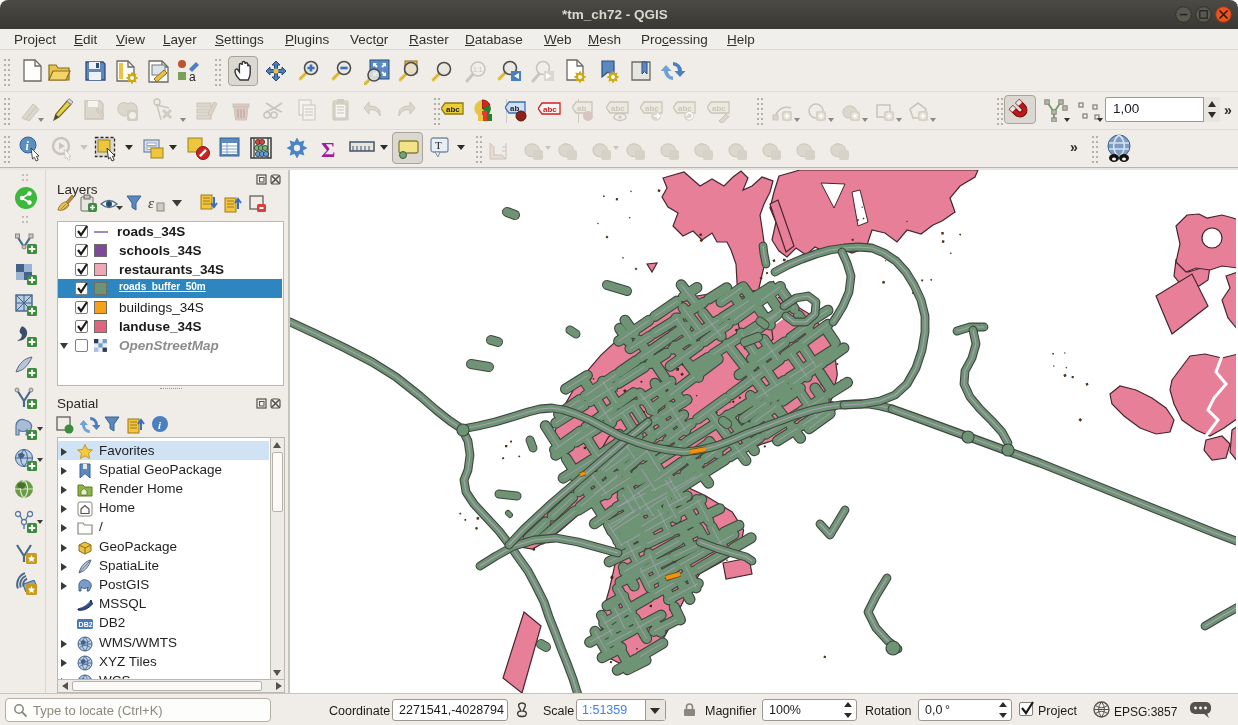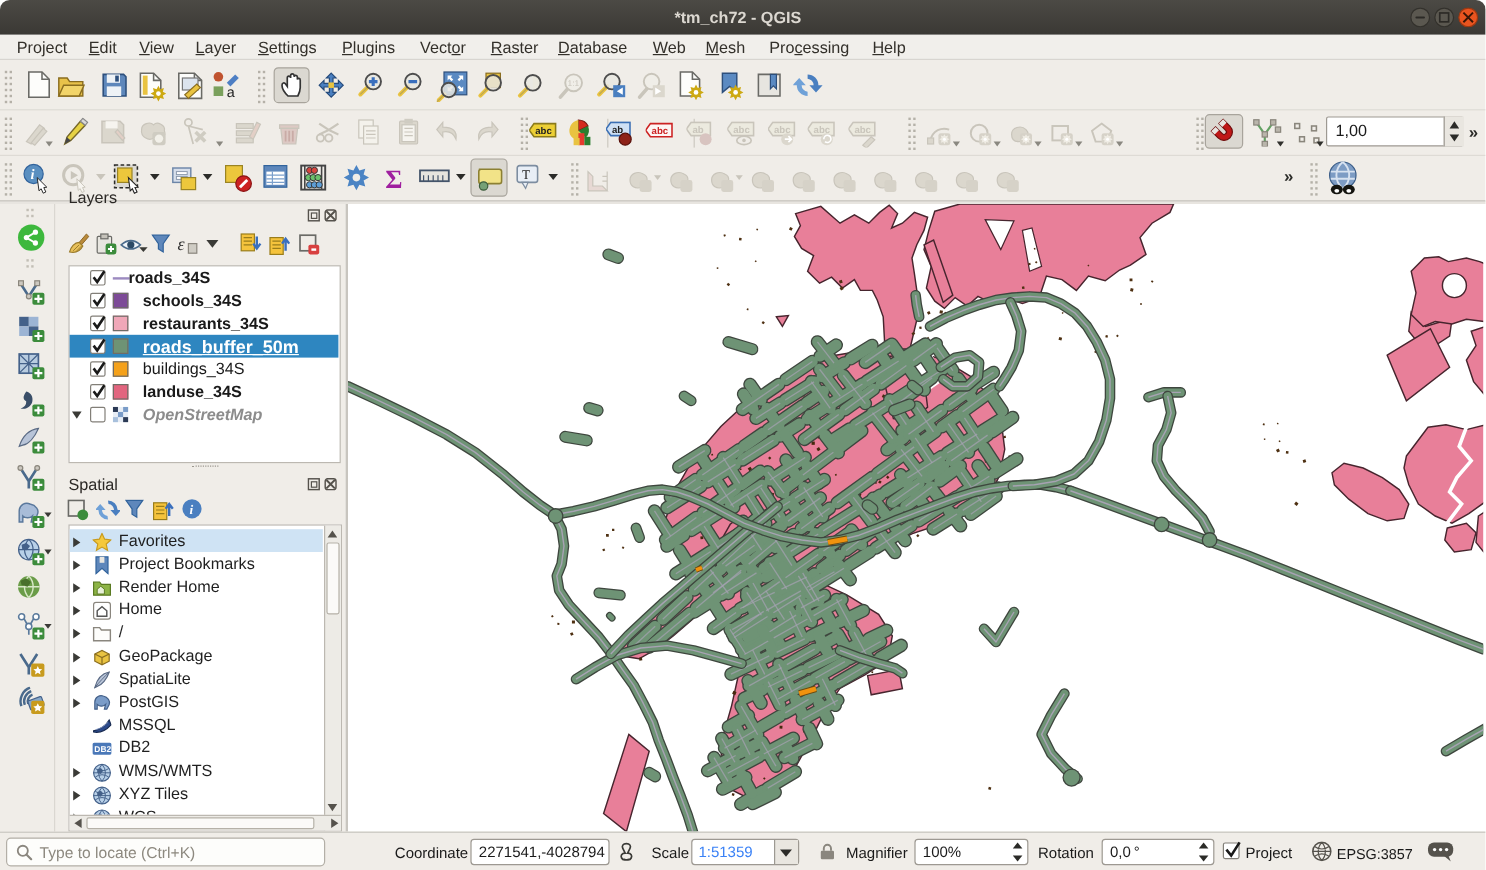--- a/index.html
+++ b/index.html
@@ -687,21 +687,21 @@
     </svg>
     <div style="position:absolute;left:22px;top:174px;width:2px;height:2px;background:#c2beb5"></div>
     <div style="position:absolute;left:26px;top:174px;width:2px;height:2px;background:#c2beb5"></div>
     <div style="position:absolute;left:22px;top:179px;width:2px;height:2px;background:#c2beb5"></div>
     <div style="position:absolute;left:26px;top:179px;width:2px;height:2px;background:#c2beb5"></div>
     <div style="position:absolute;left:22px;top:216px;width:2px;height:2px;background:#c2beb5"></div>
     <div style="position:absolute;left:26px;top:216px;width:2px;height:2px;background:#c2beb5"></div>
     <div style="position:absolute;left:22px;top:221px;width:2px;height:2px;background:#c2beb5"></div>
     <div style="position:absolute;left:26px;top:221px;width:2px;height:2px;background:#c2beb5"></div>
 
-<div class="abs" style="left:57px;top:157px;font-size:13.5px;color:#2b2825">Layers</div>
+<div class="abs" style="left:57px;top:182px;font-size:13.5px;color:#2b2825">Layers</div>
 <svg style="position:absolute;left:256px;top:174px" width="26" height="12" viewBox="0 0 26 12">
       <rect x="1" y="1" width="9" height="9" fill="none" stroke="#55524c" stroke-width="1.2"></rect>
       <rect x="3.5" y="3.5" width="4.5" height="4.5" fill="none" stroke="#55524c" stroke-width="1"></rect>
       <path d="M16,2 l7,7 M23,2 l-7,7" stroke="#55524c" stroke-width="1.6"></path>
       <rect x="15" y="1" width="9" height="9" rx="2" fill="none" stroke="#55524c" stroke-width="1.2"></rect>
     </svg>
 <svg style="position:absolute;left:56px;top:194px" width="20" height="18" viewBox="0 0 20 18">
       <path d="M10,8 L16,1 l2,2 -6,7 z" fill="#b98a3a" stroke="#8a6324" stroke-width="0.8"></path>
       <path d="M2,16 c1,-4 4,-8 8,-8 l3,3 c-2,4 -6,6 -11,5 z" fill="#e8c05a" stroke="#9a7a2a" stroke-width="1"></path>
       <path d="M5,15 l5,-5 M7,16 l5,-5" stroke="#9a7a2a" stroke-width="0.8"></path>
@@ -739,40 +739,40 @@
       <rect x="1" y="1" width="13" height="13" fill="none" stroke="#6a6a66" stroke-width="1.4"></rect>
       <rect x="8" y="9" width="9" height="8" rx="1.5" fill="#d84040"></rect>
       <rect x="10.5" y="12" width="4" height="2" fill="#fff"></rect>
     </svg>
 <div class="abs" style="left:57px;top:221px;width:227px;height:165px;background:#fff;border:1px solid #bcb8b1"></div>
 <div style="position:absolute;left:75px;top:225px;width:13px;height:13px;background:#fff;border:1px solid #827f78;border-radius:2px"></div>
     <svg style="position:absolute;left:75px;top:223px" width="15" height="15" viewBox="0 0 15 15">
       <path d="M3,8 l3,4 L12,3" fill="none" stroke="#1a1a1a" stroke-width="2.2"></path>
     </svg>
     <div style="position:absolute;left:94px;top:231px;width:14px;height:2px;background:#9c8ac0"></div>
-    <div style="position:absolute;left:107px;top:224px;font-size:13.5px;font-weight:bold;color:#1a1a1a">roads_34S</div>
+    <div style="position:absolute;left:117px;top:224px;font-size:13.5px;font-weight:bold;color:#1a1a1a">roads_34S</div>
     <div style="position:absolute;left:75px;top:244px;width:13px;height:13px;background:#fff;border:1px solid #827f78;border-radius:2px"></div>
     <svg style="position:absolute;left:75px;top:242px" width="15" height="15" viewBox="0 0 15 15">
       <path d="M3,8 l3,4 L12,3" fill="none" stroke="#1a1a1a" stroke-width="2.2"></path>
     </svg>
     <div style="position:absolute;left:94px;top:244px;width:13px;height:13px;background:#7d4a98;border:1px solid #6f6c66"></div>
     <div style="position:absolute;left:119px;top:243px;font-size:13.5px;font-weight:bold;color:#1a1a1a">schools_34S</div>
     <div style="position:absolute;left:75px;top:263px;width:13px;height:13px;background:#fff;border:1px solid #827f78;border-radius:2px"></div>
     <svg style="position:absolute;left:75px;top:261px" width="15" height="15" viewBox="0 0 15 15">
       <path d="M3,8 l3,4 L12,3" fill="none" stroke="#1a1a1a" stroke-width="2.2"></path>
     </svg>
     <div style="position:absolute;left:94px;top:263px;width:13px;height:13px;background:#f0a7b8;border:1px solid #6f6c66"></div>
     <div style="position:absolute;left:119px;top:262px;font-size:13.5px;font-weight:bold;color:#1a1a1a">restaurants_34S</div>
     <div style="position:absolute;left:58px;top:279px;width:224px;height:19px;background:#2e86c0"></div>
     <div style="position:absolute;left:75px;top:282px;width:13px;height:13px;background:#fff;border:1px solid #827f78;border-radius:2px"></div>
     <svg style="position:absolute;left:75px;top:280px" width="15" height="15" viewBox="0 0 15 15">
       <path d="M3,8 l3,4 L12,3" fill="none" stroke="#1a1a1a" stroke-width="2.2"></path>
     </svg>
     <div style="position:absolute;left:94px;top:282px;width:13px;height:13px;background:#6e9375;border:1px solid #6f6c66"></div>
-    <div style="position:absolute;left:119px;top:281px;font-size:15px;font-weight:bold;text-decoration:underline;color:#fff">roads_buffer_50m</div>
+    <div style="position:absolute;left:119px;top:281px;font-size:10px;font-weight:bold;text-decoration:underline;color:#fff">roads_buffer_50m</div>
     <div style="position:absolute;left:75px;top:301px;width:13px;height:13px;background:#fff;border:1px solid #827f78;border-radius:2px"></div>
     <svg style="position:absolute;left:75px;top:299px" width="15" height="15" viewBox="0 0 15 15">
       <path d="M3,8 l3,4 L12,3" fill="none" stroke="#1a1a1a" stroke-width="2.2"></path>
     </svg>
     <div style="position:absolute;left:94px;top:301px;width:13px;height:13px;background:#f5a119;border:1px solid #6f6c66"></div>
     <div style="position:absolute;left:119px;top:300px;font-size:13.5px;font-weight:normal;color:#1a1a1a">buildings_34S</div>
     <div style="position:absolute;left:75px;top:320px;width:13px;height:13px;background:#fff;border:1px solid #827f78;border-radius:2px"></div>
     <svg style="position:absolute;left:75px;top:318px" width="15" height="15" viewBox="0 0 15 15">
       <path d="M3,8 l3,4 L12,3" fill="none" stroke="#1a1a1a" stroke-width="2.2"></path>
     </svg>
@@ -830,21 +830,21 @@
         <path d="M8,0.5 l2.2,4.8 5.2,0.6 -3.9,3.5 1.1,5.1 -4.6,-2.6 -4.6,2.6 1.1,-5.1 L0.6,5.9 l5.2,-0.6 z" fill="#f5c93c" stroke="#c89b1e" stroke-width="1"></path>
       </svg>
       <div style="position:absolute;left:99px;top:6px;font-size:13.5px;color:#1f1f1f">Favorites</div>
       <svg style="position:absolute;left:60px;top:29px" width="8" height="10">
         <path d="M1,1 l6,4 -6,4 z" fill="#3a3a36"></path>
       </svg>
       <svg style="position:absolute;left:77px;top:25.7px" width="16" height="16" viewBox="0 0 16 16">
         <path d="M3,1 h10 v14 l-5,-4.5 L3,15 z" fill="#5e87bb" stroke="#31639c"></path>
         <rect x="6" y="1" width="4" height="5" fill="#e8e6e0"></rect>
       </svg>
-      <div style="position:absolute;left:99px;top:25px;font-size:13.5px;color:#1f1f1f">Project Bookmarks</div>
+      <div style="position:absolute;left:99px;top:25px;font-size:13.5px;color:#1f1f1f">Spatial GeoPackage</div>
       <svg style="position:absolute;left:60px;top:48px" width="8" height="10">
         <path d="M1,1 l6,4 -6,4 z" fill="#3a3a36"></path>
       </svg>
       <svg style="position:absolute;left:77px;top:44.9px" width="16" height="16" viewBox="0 0 16 16">
         <path d="M1,3 h5 l1.5,2 H15 v9 H1 z" fill="#8db446" stroke="#5a7a22"></path>
         <path d="M4,9 l3,-2.5 3,2.5 v4 h-6 z" fill="#e8f0d8" stroke="#5a7a22" stroke-width="0.8"></path>
       </svg>
       <div style="position:absolute;left:99px;top:44px;font-size:13.5px;color:#1f1f1f">Render Home</div>
       <svg style="position:absolute;left:60px;top:67px" width="8" height="10">
         <path d="M1,1 l6,4 -6,4 z" fill="#3a3a36"></path>

